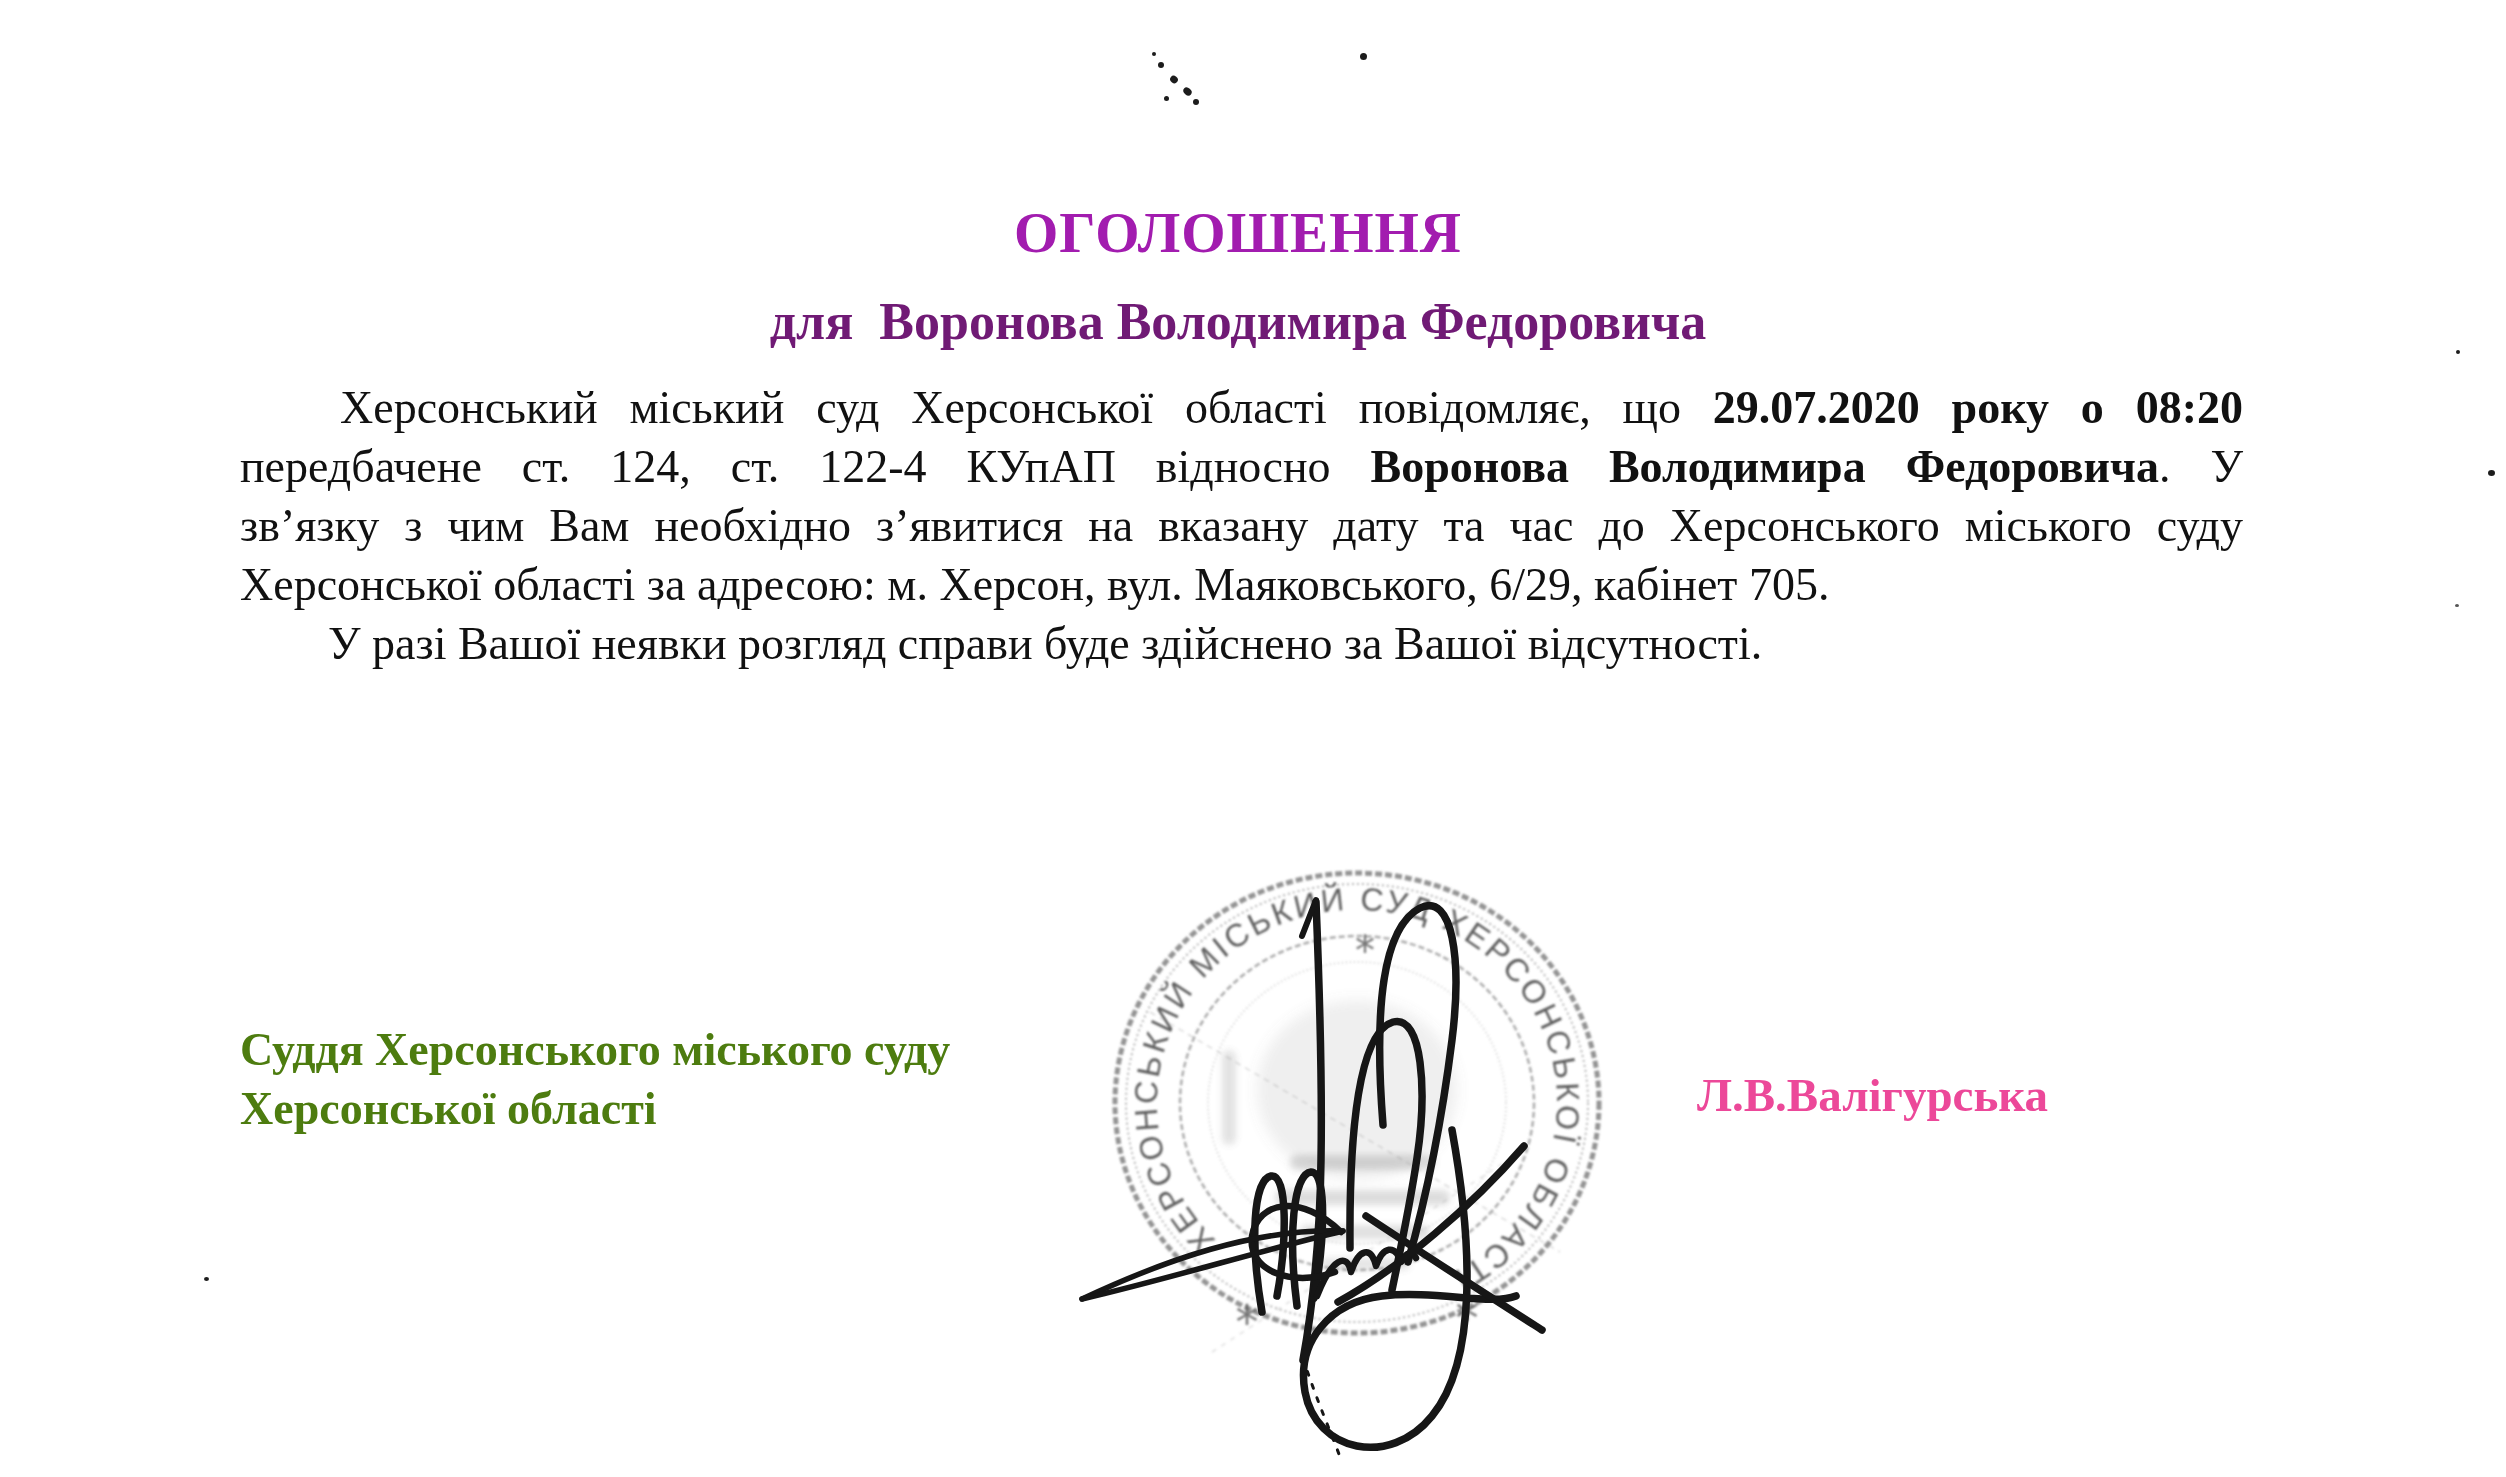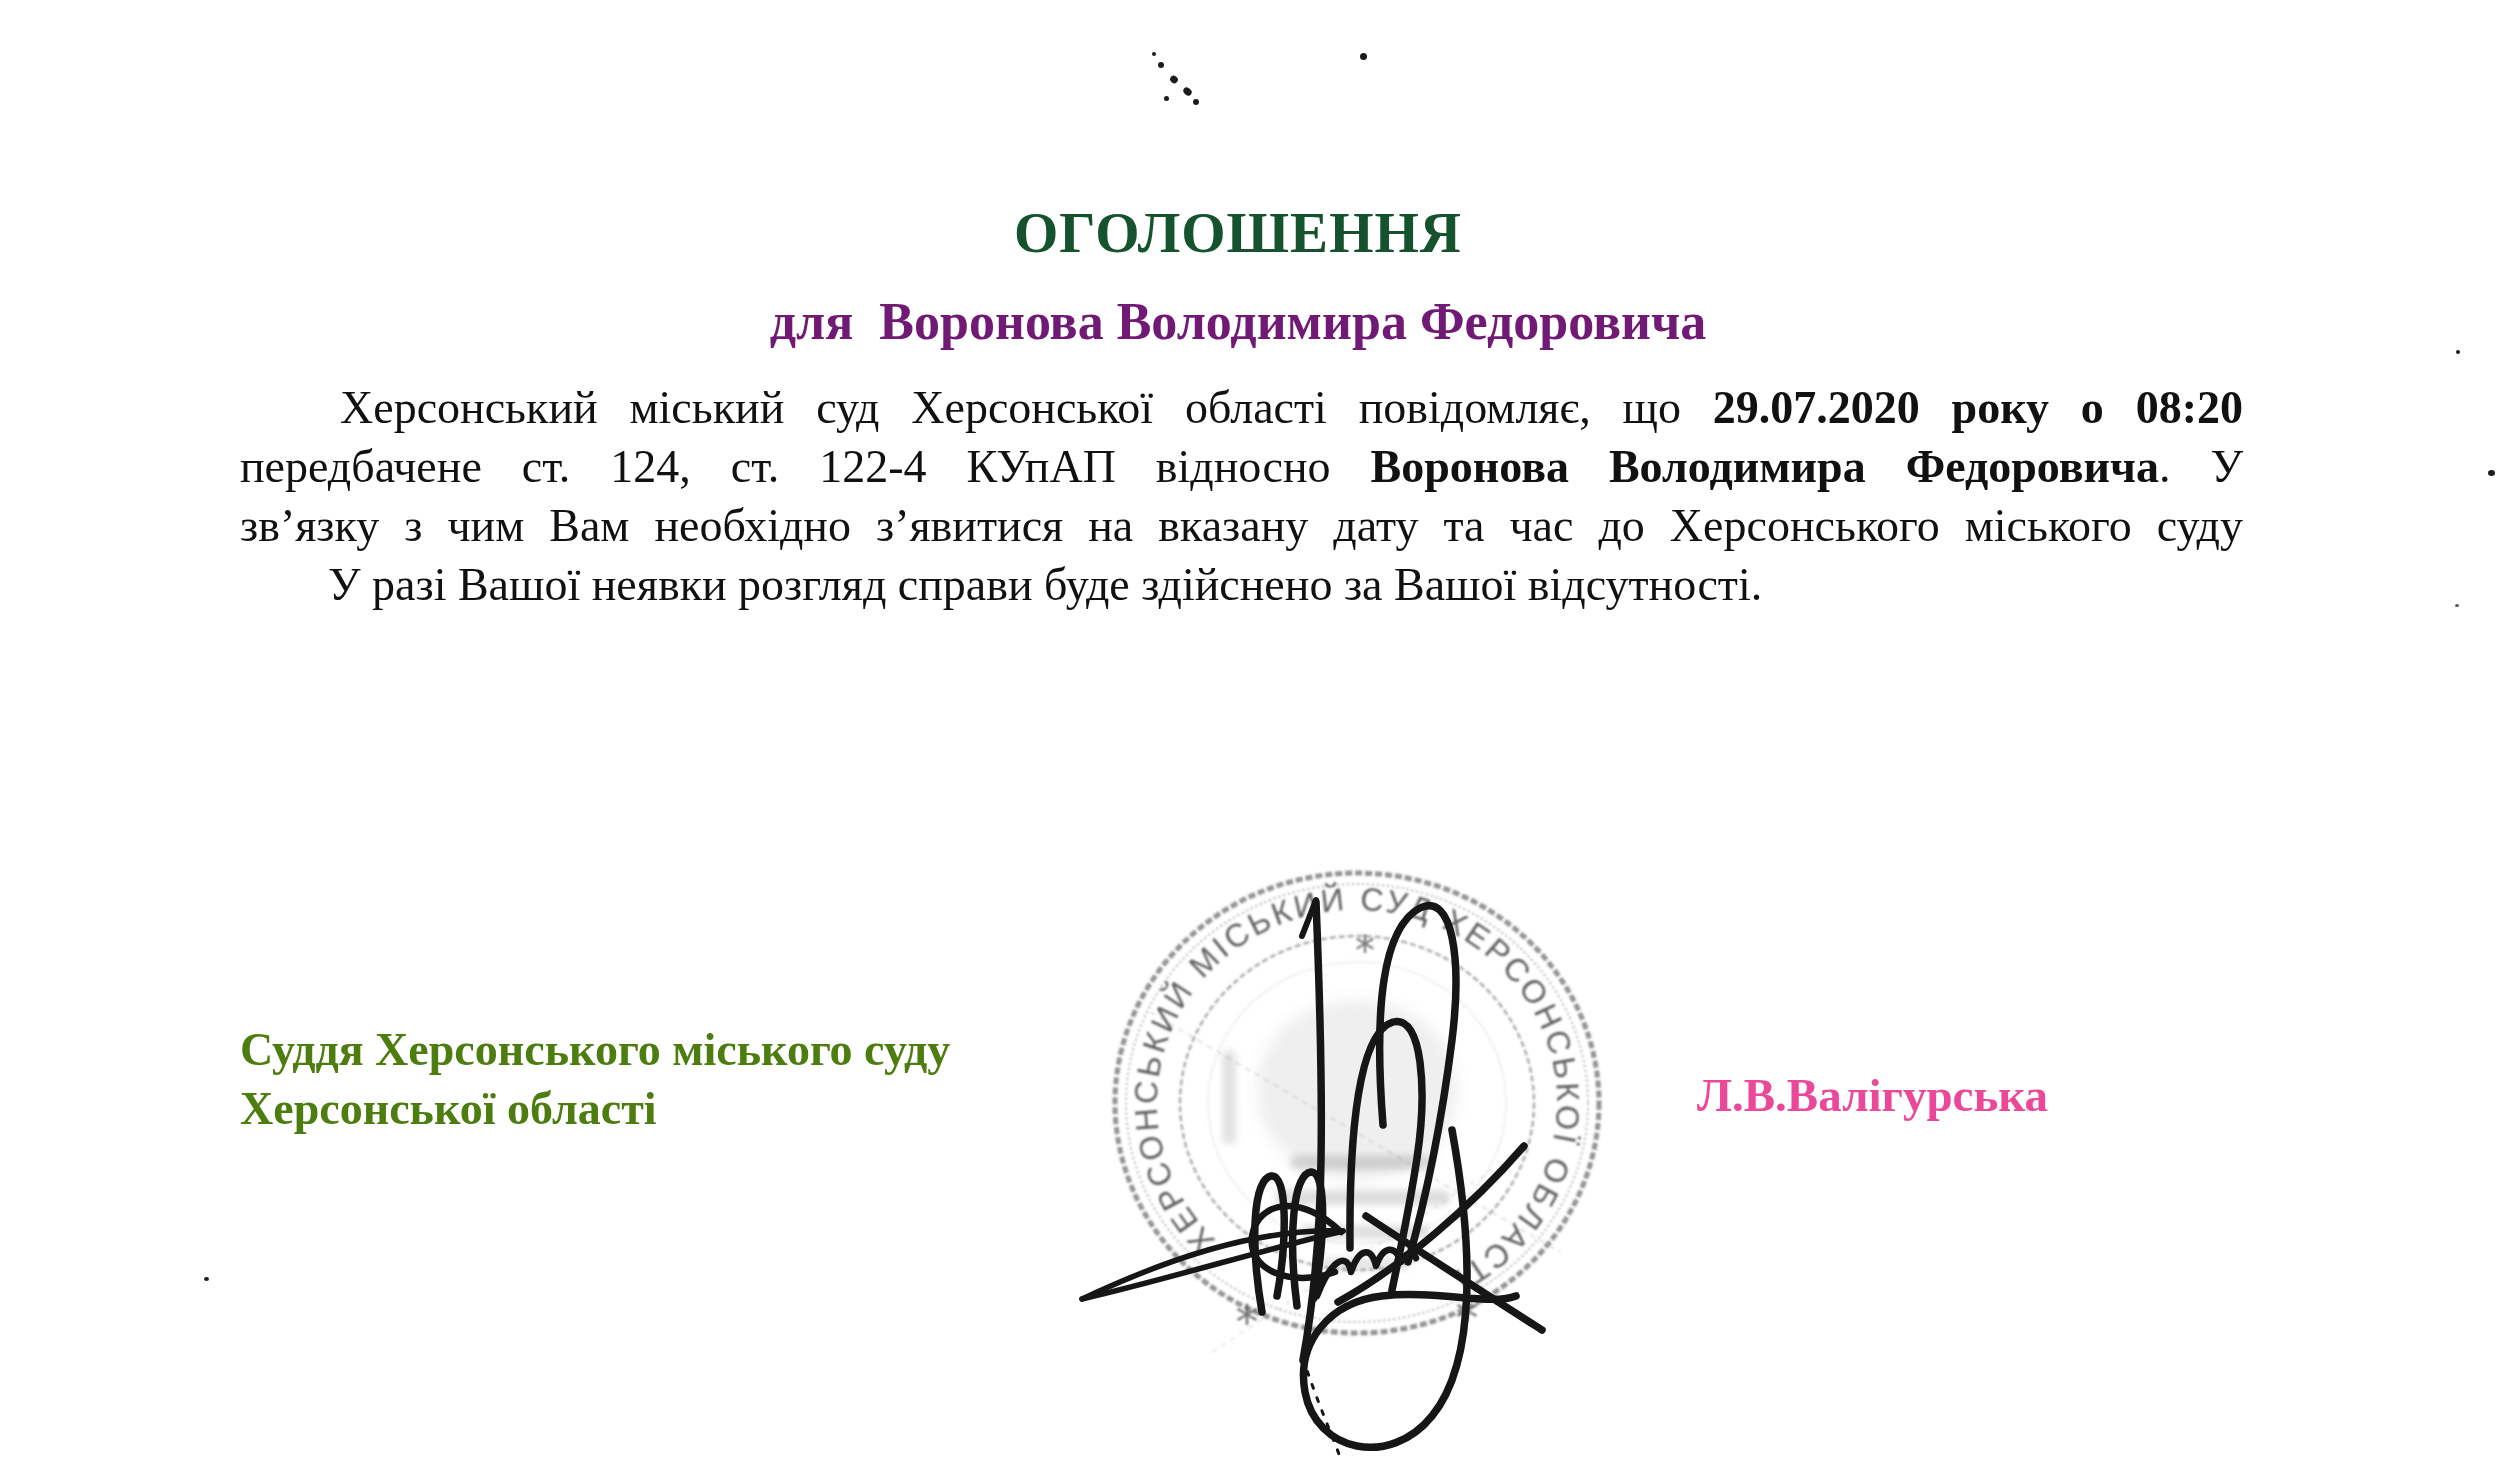--- a/index.html
+++ b/index.html
@@ -11,21 +11,21 @@
     position:relative;
     overflow:hidden;
   }
   .page{position:absolute;inset:0;background:#fff;}
 
   .doc-title{
     position:absolute;left:233px;top:200px;width:2010px;
     text-align:center;
     font-size:57px;font-weight:bold;
     letter-spacing:1px;
-    color:#14532d;
+    color:#a21caf;
   }
   .doc-subtitle{
     position:absolute;left:233px;top:292px;width:2010px;
     text-align:center;
     font-size:52px;font-weight:bold;
     color:#701a75;
     white-space:pre;
   }
 
   .body-block{
@@ -57,20 +57,21 @@
 
 <div class="page">
 
   <div class="doc-title">ОГОЛОШЕННЯ</div>
   <div class="doc-subtitle">для  Воронова Володимира Федоровича</div>
 
   <div class="body-block">
     <div class="bline jline first"><span>Херсонський міський суд Херсонської області повідомляє, що </span><span class="b">29.07.2020 року о 08:20</span></div>
     <div class="bline jline"><span>передбачене ст. 124, ст. 122-4 КУпАП відносно </span><span class="b">Воронова Володимира Федоровича</span><span>. У</span></div>
     <div class="bline jline"><span>зв’язку з чим Вам необхідно з’явитися на вказану дату та час до Херсонського міського суду</span></div>
+    <div class="bline"><span>Херсонської області за адресою: м. Херсон, вул. Маяковського, 6/29, кабінет 705.</span></div>
     <div class="bline indented"><span>У разі Вашої неявки розгляд справи буде здійснено за Вашої відсутності.</span></div>
   </div>
 
   <div class="signoff">
     <div>Суддя Херсонського міського суду</div>
     <div>Херсонської області</div>
   </div>
 
   <div class="judge-name">Л.В.Валігурська</div>
 

